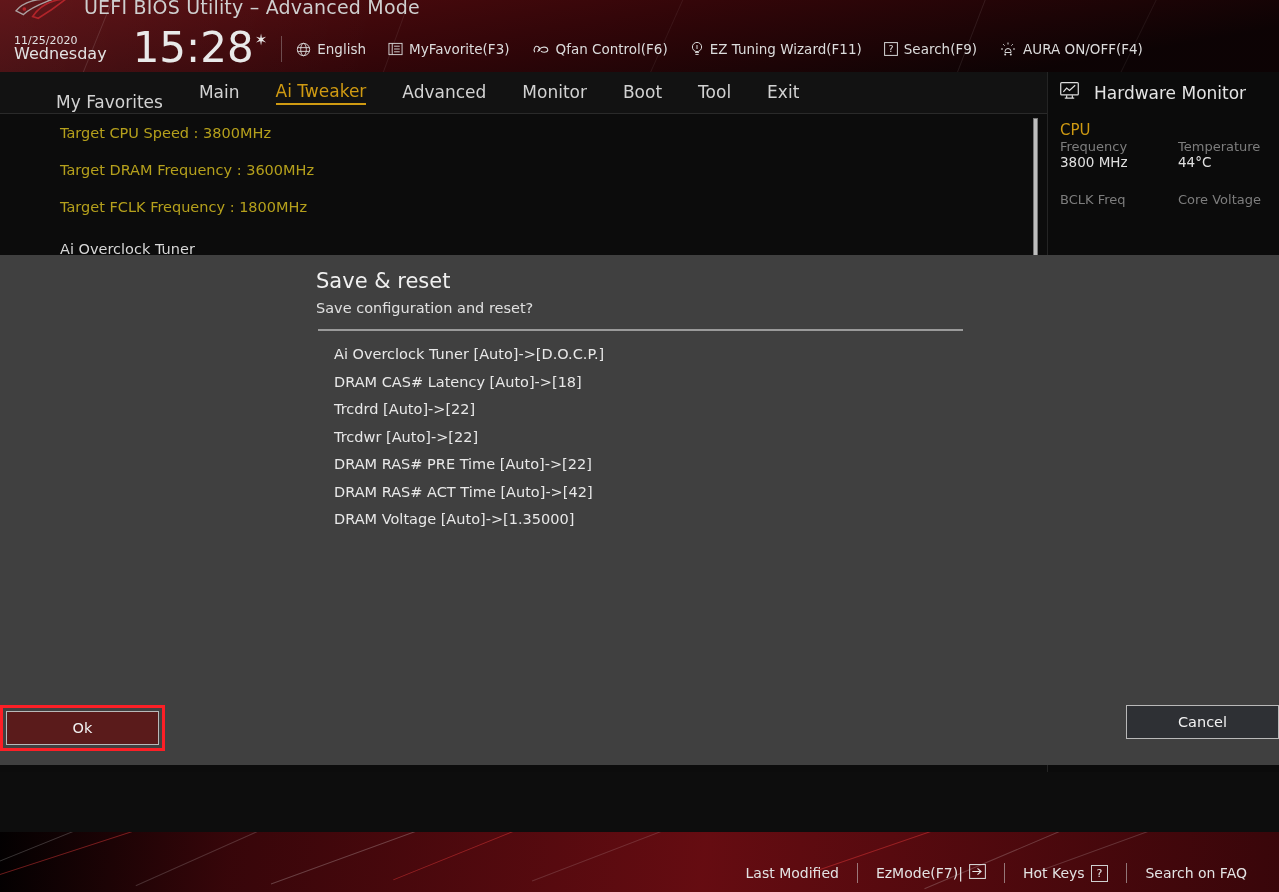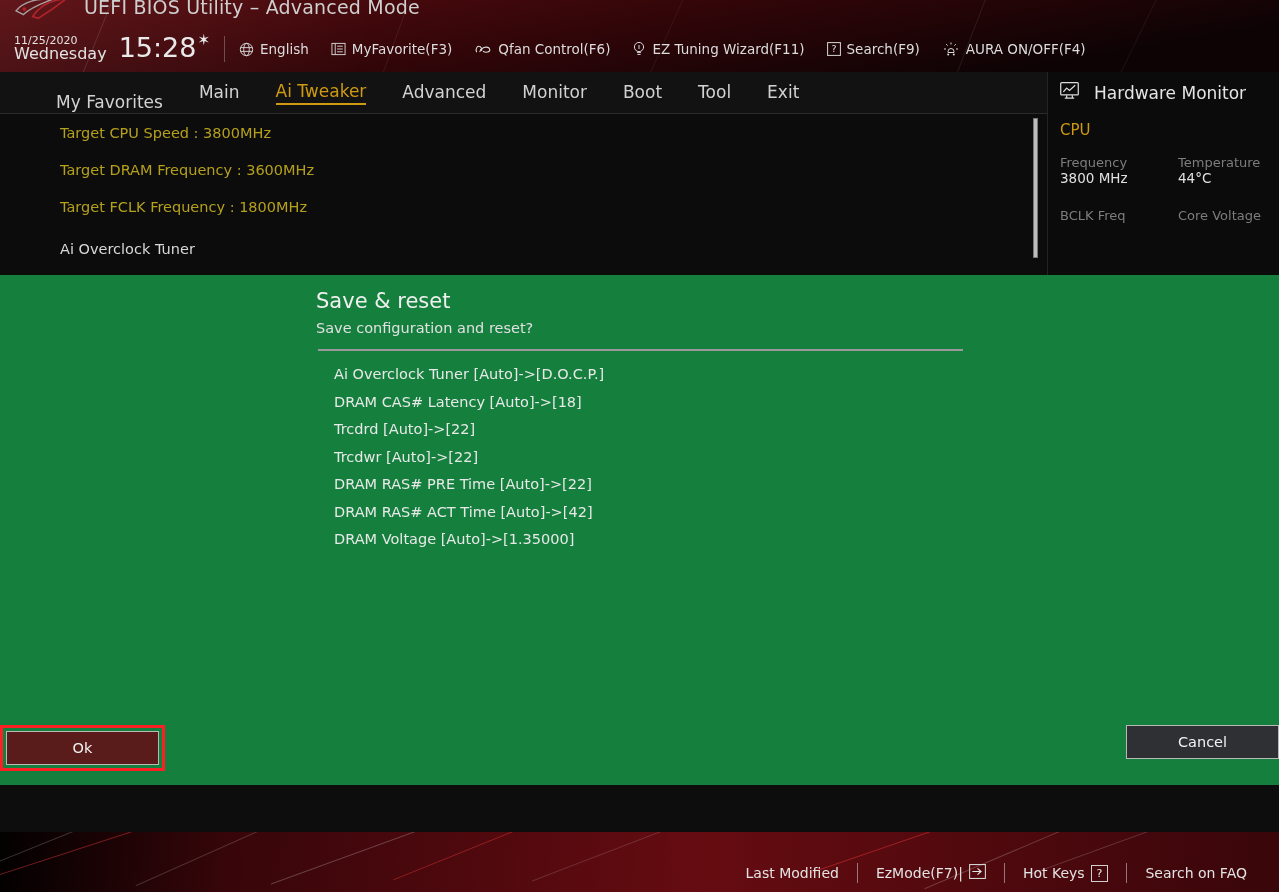--- a/index.html
+++ b/index.html
@@ -42,21 +42,21 @@
   }
 
   .hdr-row {
     position: absolute; left: 0; top: 26px; width: 100%; height: 46px;
     display: flex; align-items: center;
   }
   .dt { margin-left: 14px; line-height: 1.05; }
   .dt .d1 { font-size: 11px; color: #e2e2e2; display: block; }
   .dt .d2 { font-size: 16px; color: #e2e2e2; display: block; }
   .clock {
-    margin-left: 12px; font-size: 27px; color: #e9e9e9;
+    margin-left: 26px; font-size: 42px; color: #e9e9e9;
     font-weight: 400; letter-spacing: 0px; position: relative; top: -2px;
   }
   .gear-ic { font-size: 15px; color: #e9e9e9; position: relative; top: -9px; margin-left: 1px; }
   .vbar { width: 1px; height: 26px; background: rgba(200,200,200,0.35); margin: 0 14px; }
   .hitem {
     display: flex; align-items: center; gap: 6px;
     font-size: 13.5px; color: #dcdcdc; margin-right: 22px; white-space: nowrap;
   }
   .hitem .ic { display: inline-flex; align-items: center; justify-content: center; }
 
@@ -104,30 +104,30 @@
   
   .hwmon {
     position: absolute; left: 1047px; top: 72px; width: 232px; height: 760px;
     background: #0b0b0b; border-left: 1px solid #242424;
     padding: 10px 0 0 12px;
   }
   .hw-title {
     display: flex; align-items: center; gap: 15px;
     font-size: 17px; color: #e4e4e4; margin-bottom: 18px;
   }
-  .hw-sec { font-size: 15px; color: #cf9a12; margin-bottom: 16px; }
+  .hw-sec { font-size: 15px; color: #cf9a12; }
   .hw-grid { display: grid; grid-template-columns: 118px 1fr; row-gap: 0; }
   .hw-lbl { font-size: 13px; color: #7d7d7d; }
   .hw-val { font-size: 13.5px; color: #e0e0e0; }
   .hw-spacer { height: 22px; grid-column: 1 / -1; }
 
   
   .modal {
-    position: absolute; left: 0; top: 275px; width: 1279px; height: 510px;
-    background: #15803d; z-index: 40;
+    position: absolute; left: 0; top: 255px; width: 1279px; height: 510px;
+    background: #404040; z-index: 40;
   }
   .modal-title {
     position: absolute; left: 316px; top: 14px;
     font-size: 21px; color: #f0f0f0;
   }
   .modal-sub {
     position: absolute; left: 316px; top: 45px;
     font-size: 14.5px; color: #e0e0e0;
   }
   .modal-sep {

